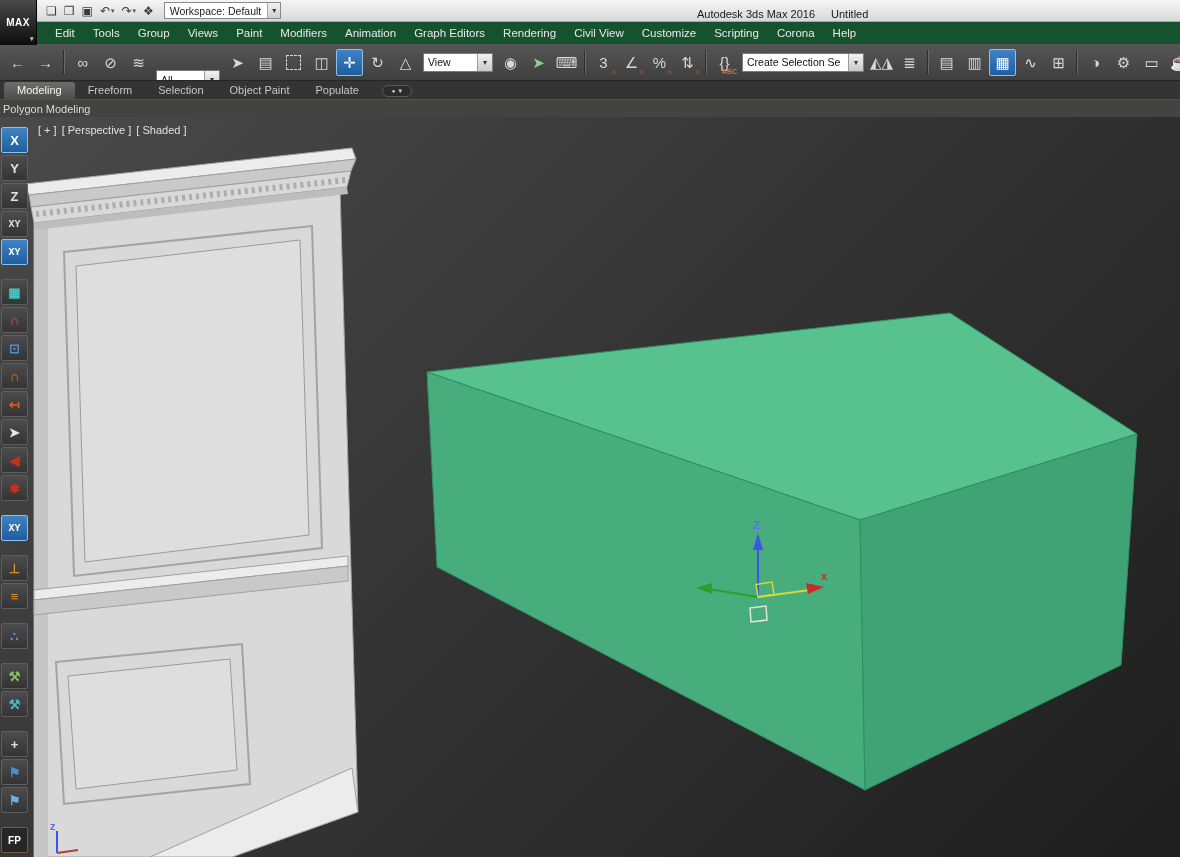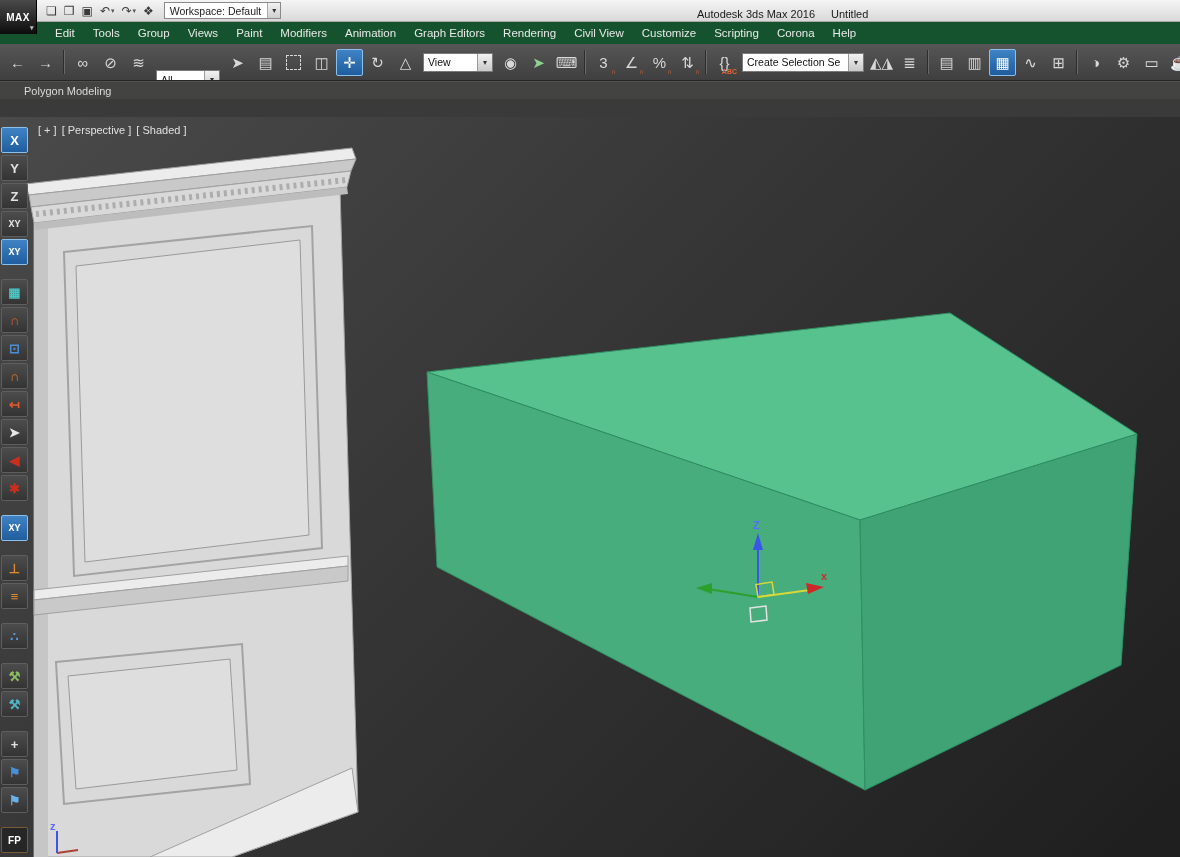--- a/index.html
+++ b/index.html
@@ -3,21 +3,21 @@
 <meta charset="utf-8">
 <style>
   * { margin:0; padding:0; box-sizing:border-box; }
   html,body { width:1180px; height:857px; overflow:hidden; }
   body { position:relative; font-family:"Liberation Sans", sans-serif; background:#2b2b2b; }
 
   
   .titlebar { position:absolute; top:0; left:0; right:0; height:22px;
     background:linear-gradient(#f5f5f5,#d9d9d9); border-bottom:1px solid #a8a8a8;
     display:flex; align-items:center; }
-  .appbtn { position:absolute; top:0; left:0; width:37px; height:34px; z-index:20;
+  .appbtn { position:absolute; top:0; left:0; width:37px; height:45px; z-index:20;
     background:linear-gradient(#4a4a4a,#0c0c0c); color:#fff; font-weight:bold; font-size:10px;
     display:flex; align-items:center; justify-content:center; border-right:1px solid #000; letter-spacing:.5px; }
   .appbtn::after { content:"▾"; font-size:7px; position:absolute; right:2px; bottom:2px; color:#bbb; }
   .qat { display:flex; align-items:center; gap:3px; margin-left:44px; }
   .qbtn { color:#3a3a3a; font-size:12px; padding:0 2px; position:relative; display:flex; align-items:center; }
   .qbtn .caret { font-size:7px; color:#555; margin-left:1px; }
   .ws-combo { display:flex; align-items:center; height:17px; background:#fff; border:1px solid #8a8a8a;
     font-size:10.5px; color:#222; padding-left:5px; margin-left:8px; }
   .ws-combo::after { content:"▾"; font-size:8px; color:#333; padding:0 4px; border-left:1px solid #aaa;
     margin-left:6px; background:linear-gradient(#f2f2f2,#cfcfcf); height:100%; display:flex; align-items:center; }
@@ -51,21 +51,21 @@
   
   .ribbon { position:absolute; top:81px; left:0; right:0; height:36px; background:#3a3a3a; }
   .ribbon-tabs { display:flex; align-items:flex-end; height:18px; background:#343434; padding-left:4px; }
   .rtab { color:#c6c6c6; font-size:11px; padding:2px 13px 3px; }
   .rtab.active { background:linear-gradient(#6e6e6a,#4d4d4a); color:#f4f4f4; border-radius:3px 3px 0 0; }
   .ribbon-pill { width:30px; height:12px; margin:0 0 2px 10px; background:#2c2c2c; border:1px solid #5a5a5a;
     border-radius:7px; display:flex; align-items:center; justify-content:center; gap:3px; }
   .ribbon-pill::before { content:"●"; font-size:6px; color:#d8d8d8; }
   .ribbon-pill::after { content:"▾"; font-size:7px; color:#d8d8d8; }
   .ribbon-panelrow { height:18px; background:#434341; border-top:1px solid #505050;
-    display:flex; align-items:center; padding-left:24px; color:#dadada; font-size:11px; }
+    display:flex; align-items:center; padding-left:3px; color:#dadada; font-size:11px; }
 
   
   .viewport { position:absolute; top:117px; left:0; right:0; bottom:0;
     background:linear-gradient(135deg,#4a4a4a 0%,#353535 45%,#1e1e1e 100%); }
   .scene { position:absolute; inset:0; width:100%; height:100%; }
   .vp-label { position:absolute; top:7px; left:38px; display:flex; gap:5px; font-size:11px; color:#e0e0e0; }
   .vp-label span { cursor:default; }
   .wline { stroke:#a0a0a0; stroke-width:1; }
   .bedge { stroke:#2f8f63; stroke-width:1; }
   .gz { fill:#5a6cff; font-size:11px; font-weight:bold; }
@@ -337,20 +337,36 @@
     </span>
 
     <span class="tbtn">
       <span class="g" style="color: rgb(88, 184, 216);">☕</span>
 
     </span>
 
 </div>
 
 <div class="ribbon">
+  <div class="ribbon-tabs">
+    <div style="display:flex;align-items:flex-end;">
+
+        <span class="rtab active">Modeling</span>
+
+        <span class="rtab">Freeform</span>
+
+        <span class="rtab">Selection</span>
+
+        <span class="rtab">Object Paint</span>
+
+        <span class="rtab">Populate</span>
+
+    </div>
+    <div class="ribbon-pill"></div>
+  </div>
   <div class="ribbon-panelrow">
     <span>Polygon Modeling</span>
   </div>
 </div>
 
 <div class="viewport">
   <svg class="scene" viewBox="0 117 1180 740" preserveAspectRatio="none">
 
     <g>
       <polygon points="34,222 340,188 358,812 232,857 34,857" class="wline" fill="#d9d9d9"></polygon>

